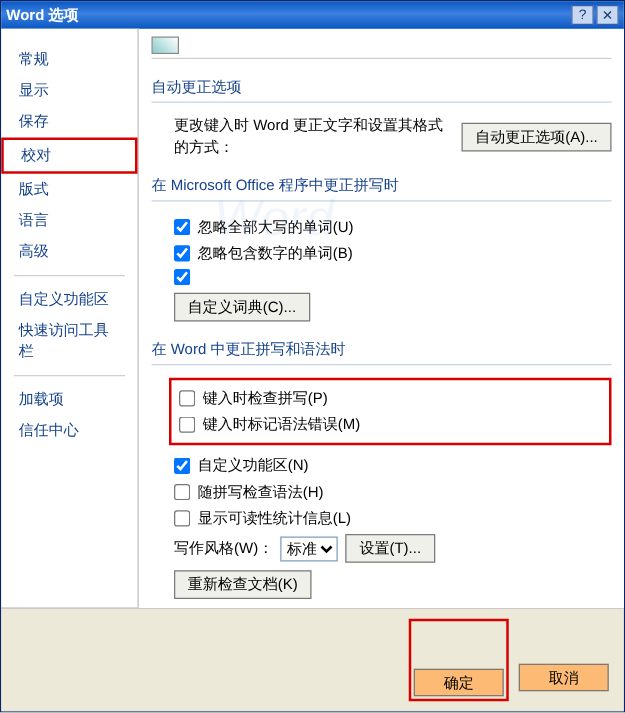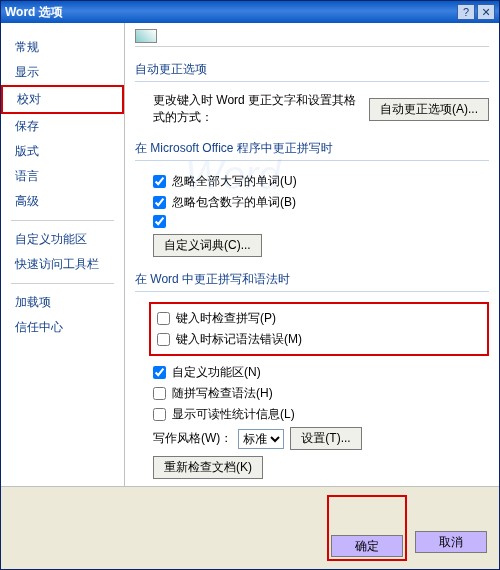--- a/index.html
+++ b/index.html
@@ -3,38 +3,38 @@
 <meta charset="utf-8">
 <style>
   * { box-sizing: border-box; margin: 0; padding: 0; font-family: Tahoma, "Microsoft YaHei", SimSun, sans-serif; font-size: 12px; }
   body { background: #f0f0f0; }
   .window { width: 500px; height: 570px; background: #ece9d8; border: 1px solid #0a246a; display: flex; flex-direction: column; }
   .titlebar { height: 22px; background: linear-gradient(#0a57c1,#3b80e0 45%,#0a57c1); color: #fff; display: flex; align-items: center; padding: 0 4px; justify-content: space-between; }
   .titlebar .title { font-weight: bold; }
   .titlebar .controls { display: flex; gap: 2px; }
   .titlebar .btn { width: 18px; height: 16px; background: #c8d8f0; border: 1px solid #335ea8; color: #1b3e7a; display:flex;align-items:center;justify-content:center; font-size:11px; font-family: Marlett, sans-serif; cursor:pointer;}
   .body { flex:1; display:flex; min-height:0; }
-  .sidebar { width:124px; background:#fff; border-right:1px solid #c0c0c0; padding-top:12px;}
+  .sidebar { width:110px; background:#fff; border-right:1px solid #c0c0c0; padding-top:12px;}
   .sidebar .item { padding:4px 14px; color:#15428b; cursor:pointer;}
   .sidebar .item.highlight { border:2px solid #d60000; }
   .sidebar .sep { border-top:1px solid #d0d0d0; margin:6px 10px;}
   .content { flex:1; overflow:auto; padding:6px 10px 10px 10px; background:#fff;}
   .icon-row { height:18px; border-bottom:1px solid #d0d0d0; margin-bottom:10px;}
   .icon-row .swatch{display:inline-block;width:22px;height:14px;border:1px solid #888;background:linear-gradient(45deg,#8cc,#fff);}
   .section-title { color:#15428b; border-bottom:1px solid #c8d4e8; padding-bottom:3px; margin:14px 0 10px 0; font-weight:normal;}
   .row { display:flex; align-items:center; padding:2px 0 2px 18px; gap:6px;}
   .row input[type=checkbox]{width:13px;height:13px;}
   .row label{ color:#000;}
   .inline-btn { background:#f0f0ea; border:1px solid #7a7a7a; padding:2px 10px; cursor:pointer; white-space:nowrap;}
   .row-text { padding-left:18px; display:flex; align-items:center; gap:8px; margin:4px 0;}
   .redbox { border:2px solid #d60000; padding:4px 2px; margin:2px 0 6px 14px;}
   .redbox .row{padding-left:4px;}
   select { border:1px solid #7f9db9; background:#fff; height:20px;text-align:right;}
   .btnbar { display:flex; justify-content:flex-end; gap:8px; padding:8px 12px; border-top:1px solid #c0c0c0; background:#ece9d8;}
-  .btnbar .btn{ width:72px; height:22px; border:1px solid #7a7a7a; background:#c4b5fd; cursor:pointer; display:flex;align-items:center;justify-content:center;margin-top:36px;}
+  .btnbar .btn{ width:72px; height:22px; border:1px solid #7a7a7a; background:#fdba74; cursor:pointer; display:flex;align-items:center;justify-content:center;margin-top:36px;}
   .btnbar .ok-wrap{ border:2px solid #d60000; padding:2px;}
   .watermark{position:absolute;pointer-events:none;opacity:.07;color:#3b80e0;font-size:40px;font-style:italic;left:60px;top:130px;}
   .watermark2{position:absolute;pointer-events:none;opacity:.07;color:#3b80e0;font-size:40px;font-style:italic;left:360px;top:460px;}
   
   .content::-webkit-scrollbar{width:16px;}
   .content::-webkit-scrollbar-track{background:#e8e8e8;border-left:1px solid #c0c0c0;}
   .content::-webkit-scrollbar-thumb{background:#c8c8c0;border:1px solid #888;}
 </style>
 </head>
 <body>
@@ -44,22 +44,22 @@
     <span class="title">Word 选项</span>
     <div class="controls">
       <div class="btn">?</div>
       <div class="btn">✕</div>
     </div>
   </div>
   <div class="body">
     <div class="sidebar">
       <div class="item">常规</div>
       <div class="item">显示</div>
+      <div class="item">保存</div>
       <div class="item highlight">校对</div>
-      <div class="item">保存</div>
       <div class="item">版式</div>
       <div class="item">语言</div>
       <div class="item">高级</div>
       <div class="sep"></div>
       <div class="item">自定义功能区</div>
       <div class="item">快速访问工具栏</div>
       <div class="sep"></div>
       <div class="item">加载项</div>
       <div class="item">信任中心</div>
     </div>

